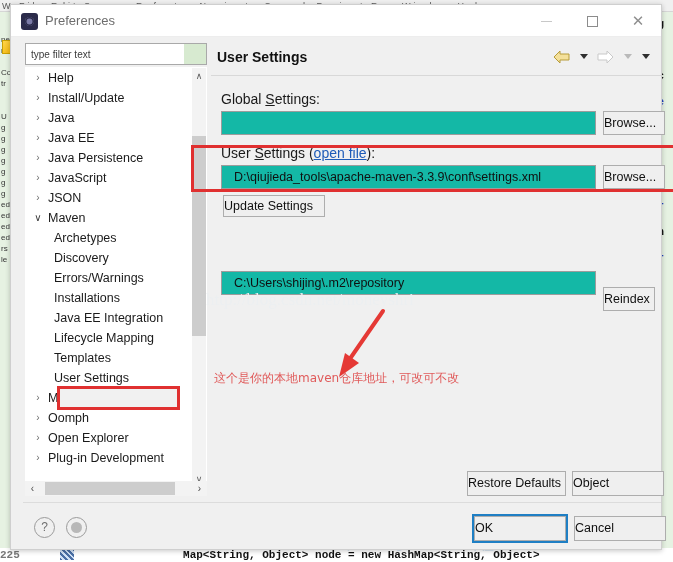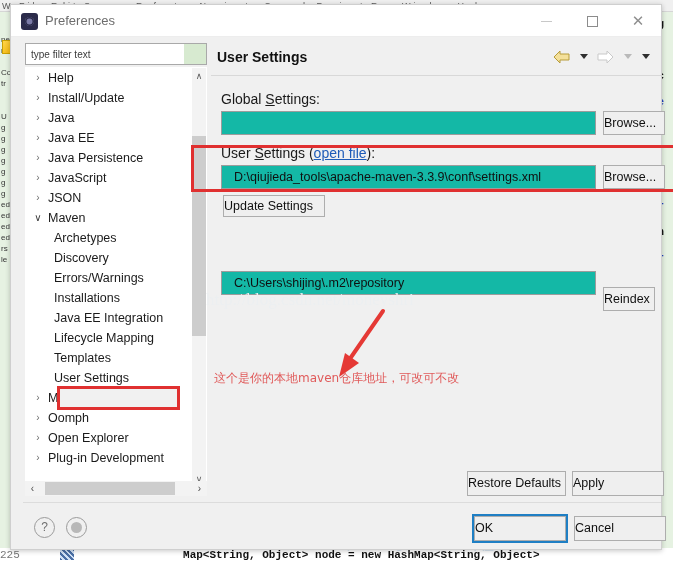--- a/index.html
+++ b/index.html
@@ -38,21 +38,21 @@
     font-family:"Liberation Mono", monospace;
   }
   #ide-right-pane .crow { white-space:nowrap; }
   #ide-right-pane .bl { color:#2040c0; }
   #ide-bottom-code {
     position:absolute; left:0; top:548px; width:673px; height:14px;
     background:#ffffff; overflow:hidden; white-space:nowrap;
     font-family:"Liberation Mono", monospace; font-size:11px; font-weight:bold;
     color:#111; line-height:14px;
   }
-  #ide-bottom-code .lineno { color:#777; font-weight:normal; }
+  #ide-bottom-code .lineno { color:#777; font-weight:bold; }
   #ide-bottom-gutter {
     position:absolute; left:60px; top:548px; width:14px; height:12px;
     background:repeating-linear-gradient(45deg,#4a6fa5 0 2px,#cfe0f5 2px 4px);
   }
   #ide-watermark-bottom {
     position:absolute; left:330px; top:534px;
     font-size:15px; color:#d9e6f2; font-family:"Liberation Sans", sans-serif;
     white-space:nowrap; letter-spacing:0px;
   }
 
@@ -406,21 +406,21 @@
       <span>User </span><u>S</u><span>ettings (</span><a href="#" id="link-openfile">open file</a><span>):</span>
     </div>
     <div class="txtfield" style="left:10px; top:126px; width:375px;">D:\qiujieda_tools\apache-maven-3.3.9\conf\settings.xml</div>
     <div class="btn" style="left:392px; top:126px; width:62px; height:24px; line-height:22px;">Browse...</div>
     <div class="btn" style="left:12px; top:156px; width:102px; height:22px; line-height:20px;">Update Settings</div>
 
     <div class="txtfield" style="left:10px; top:232px; width:375px;">C:\Users\shijing\.m2\repository</div>
     <div class="btn" style="left:392px; top:232px; width:52px; height:24px; line-height:22px;margin-top:16px;">Reindex</div>
 
     <div class="btn" style="left:256px; top:432px; width:99px; height:25px; line-height:23px;">Restore Defaults</div>
-    <div class="btn" style="left:361px; top:432px; width:92px; height:25px; line-height:23px;">Apply</div>
+    <div class="btn" style="left:361px; top:432px; width:92px; height:25px; line-height:23px;">Object</div>
   </div>
 
   <div id="red-box-settings"></div>
 
   <div id="wm-mid">http://blog.csdn.net/moneyshri</div>
   <svg id="arrow-svg" viewBox="0 0 80 80">
     <line x1="62" y1="6" x2="26" y2="58" stroke="#e53935" stroke-width="4" stroke-linecap="round"></line>
     <path d="M18 72 L24 48 L38 58 Z" fill="#e53935"></path>
   </svg>
   <div id="cn-note">这个是你的本地maven仓库地址，可改可不改</div>

